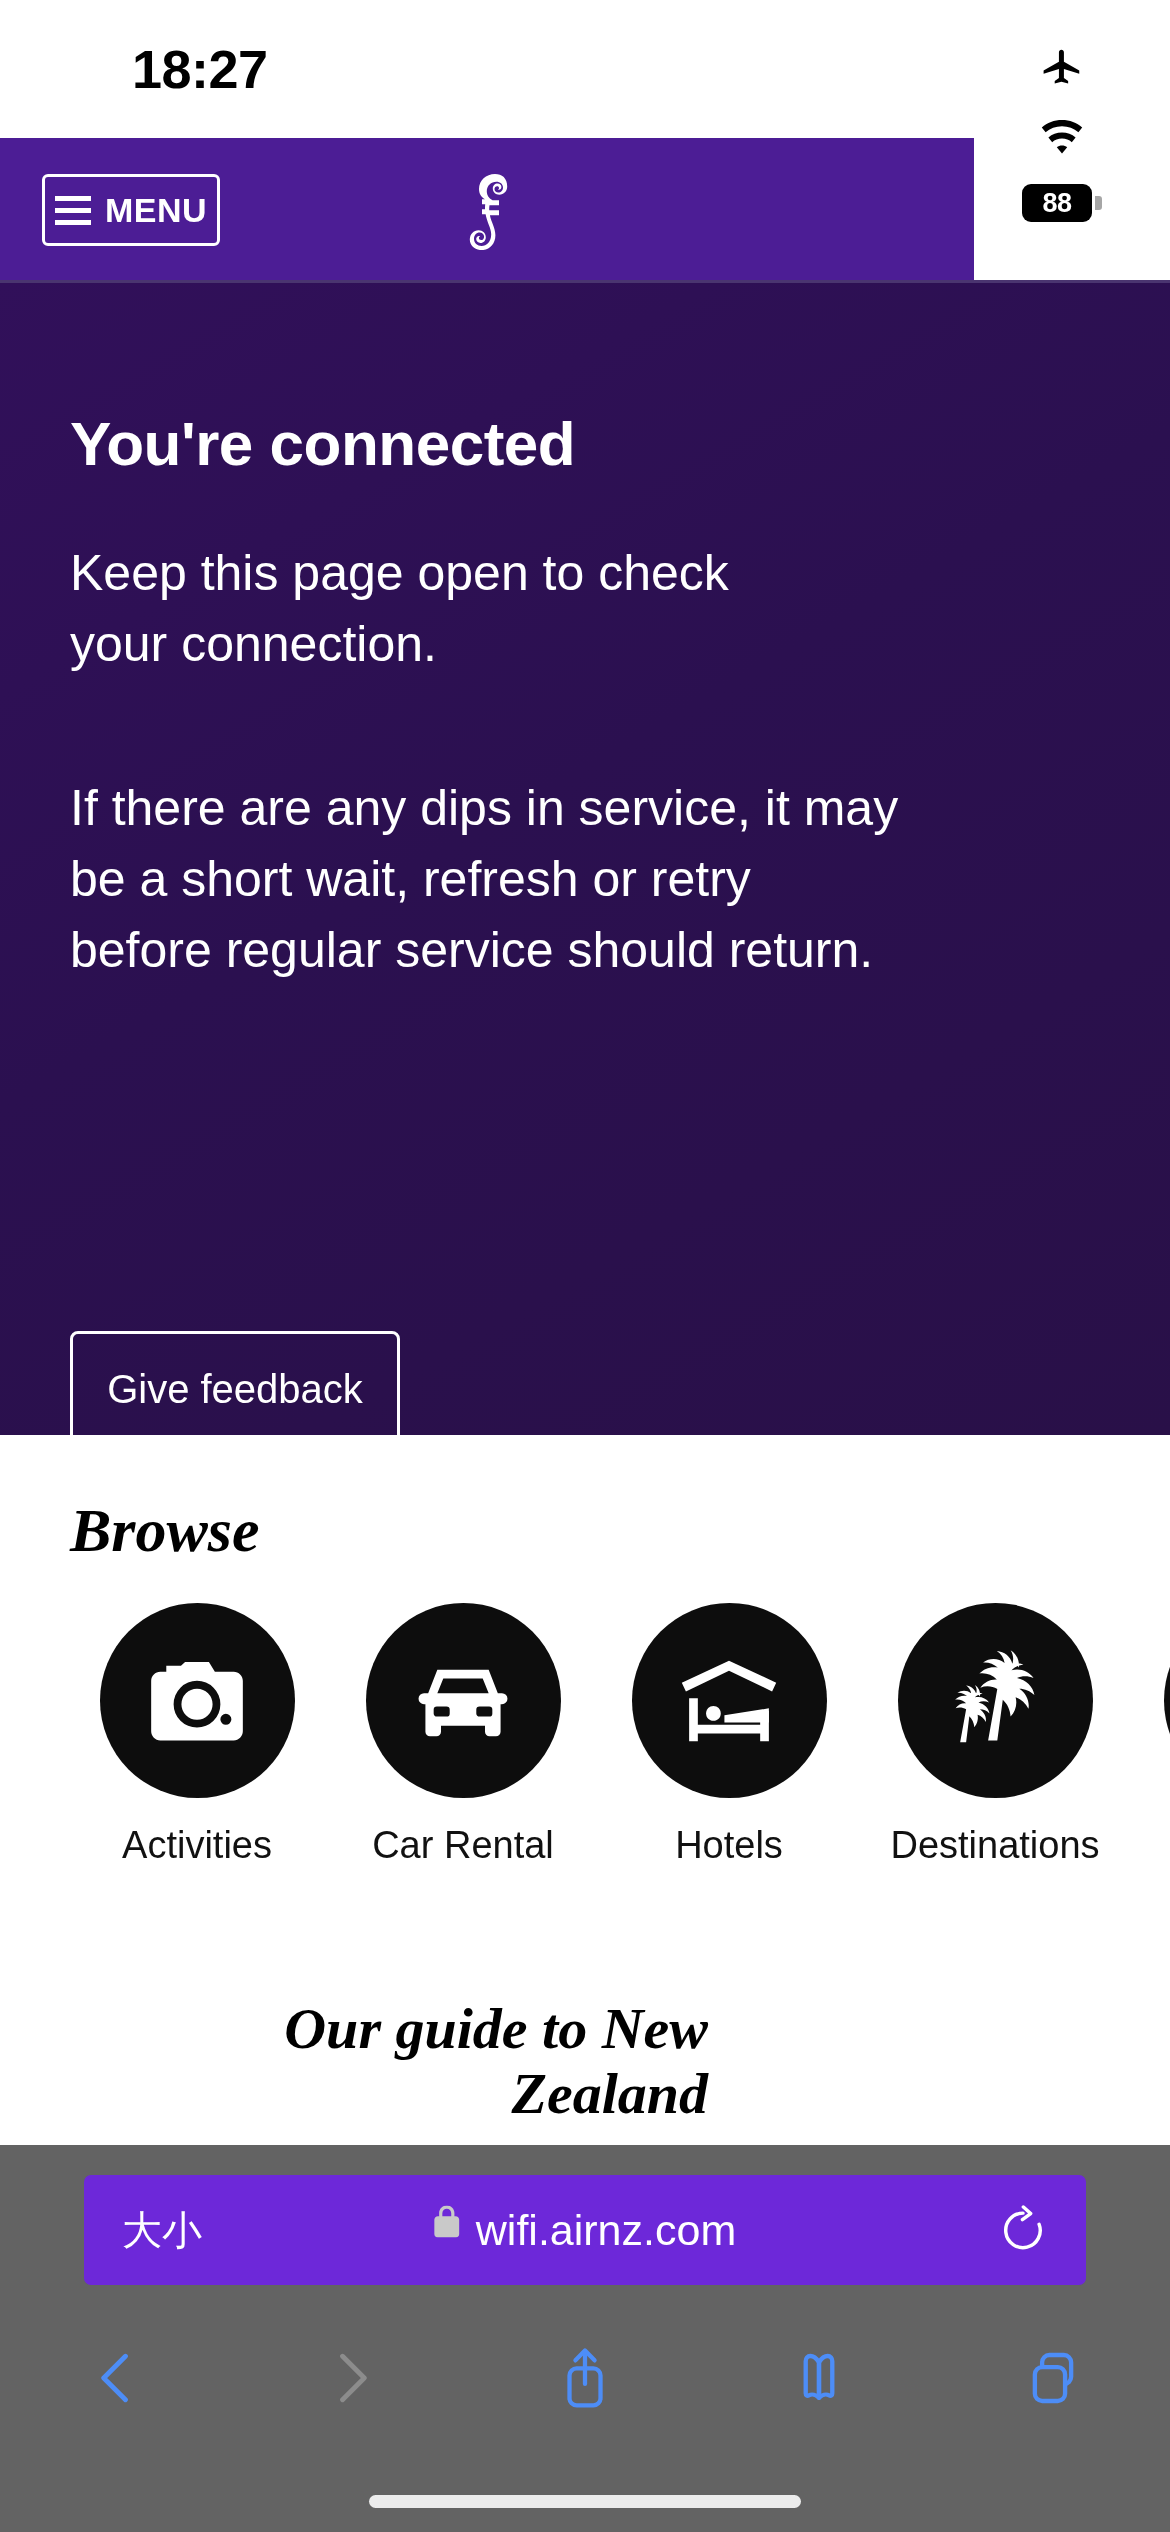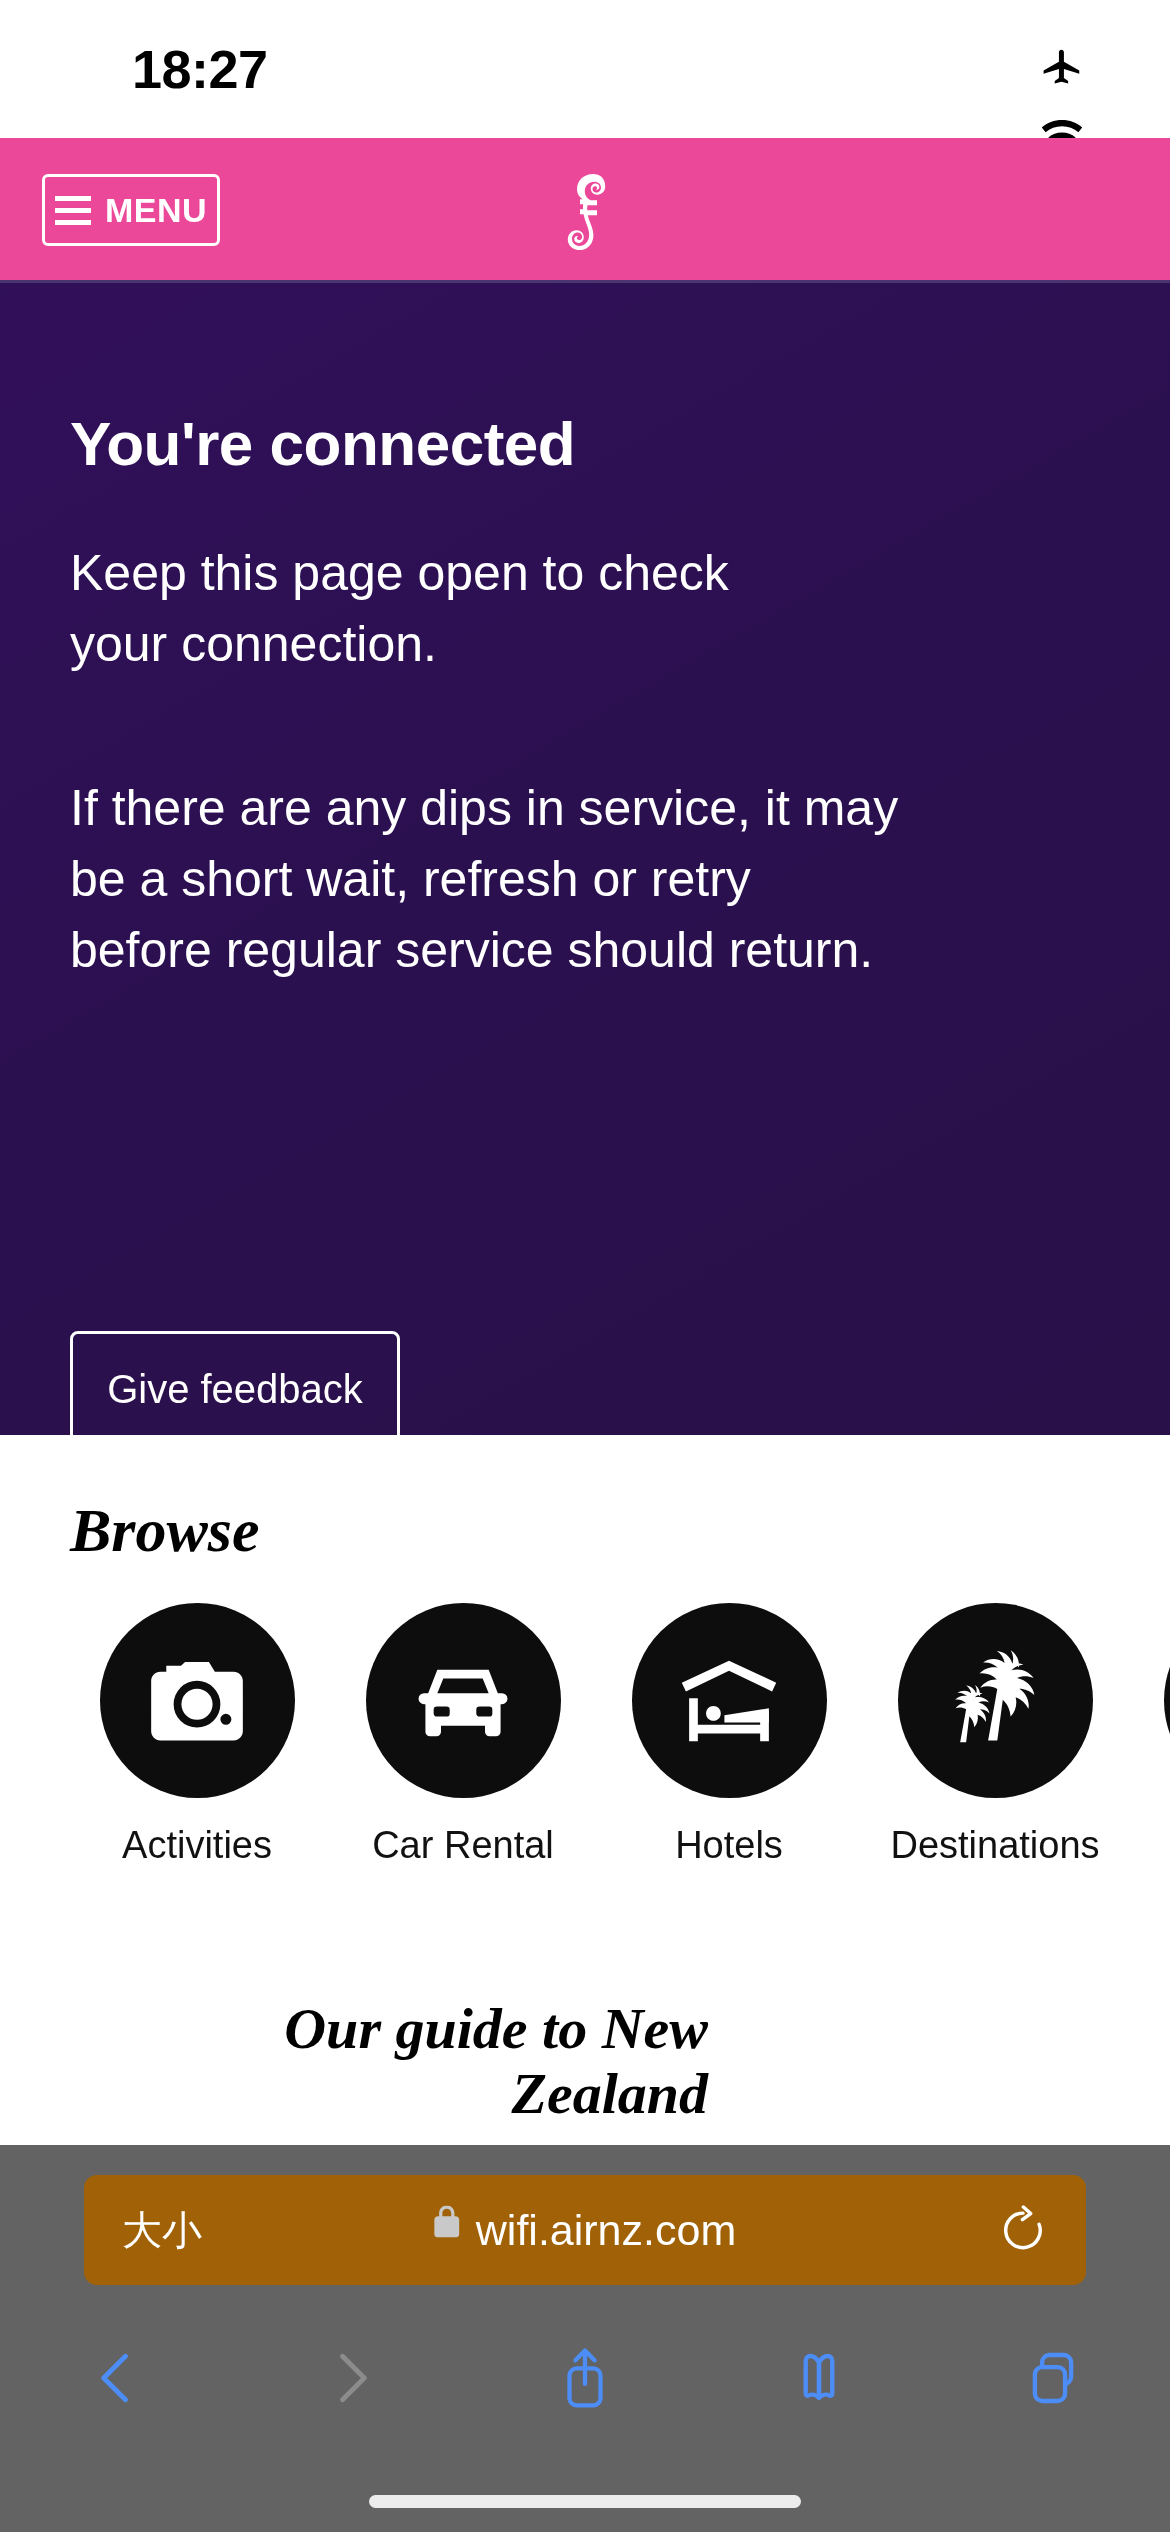--- a/index.html
+++ b/index.html
@@ -34,22 +34,22 @@
     display:flex; align-items:center; justify-content:center;
   }
   .battery-text { color:#fff; font-size:27px; font-weight:700; letter-spacing:-0.5px; }
   .battery-tip {
     width:7px; height:14px; background:rgba(0,0,0,0.35);
     border-radius:0 3px 3px 0; margin-left:3px;
   }
 
   
   .site-header {
-    position:absolute; top:138px; left:0; width:1170px; height:142px;
-    background:#ec4899;
+    position:absolute; top:138px; left:0; width:974px; height:142px;
+    background:#4c1d95;
   }
   .menu-button {
     position:absolute; left:42px; top:36px;
     width:178px; height:72px;
     border:3px solid #ffffff; border-radius:6px;
     display:flex; align-items:center; justify-content:center; gap:14px;
     background:transparent; cursor:pointer;
   }
   .hamburger { display:flex; flex-direction:column; gap:7px; }
   .hamburger span { display:block; width:36px; height:5px; background:#fff; }
@@ -138,21 +138,21 @@
 
   
   .safari-bar {
     position:absolute; left:0; bottom:0; width:1170px; height:387px;
     background:#636363;
     backdrop-filter:blur(20px);
   }
   .url-field {
     position:absolute; left:84px; top:30px;
     width:1002px; height:110px;
-    background:#a16207; border-radius:13px;
+    background:#6d28d9; border-radius:7px;
     display:flex; align-items:center;
     cursor:pointer;
   }
   .text-size-btn {
     position:absolute; left:38px; top:50%; transform:translateY(-50%);
     color:#ffffff; font-size:40px; font-family:"DejaVu Sans", sans-serif;
     cursor:pointer;
   }
   .url-center {
     position:absolute; left:50%; top:50%; transform:translate(-50%,-50%);

